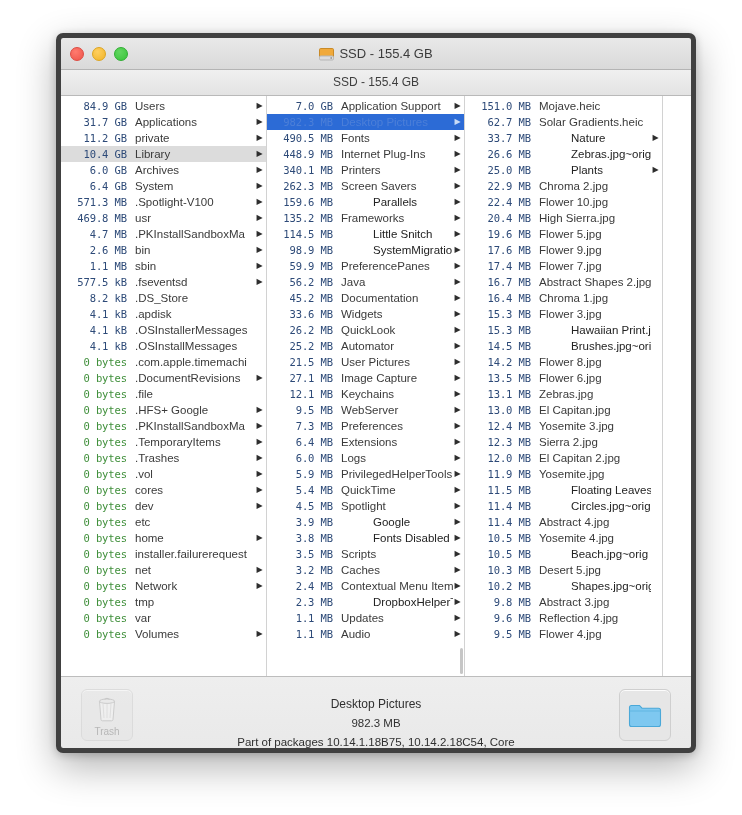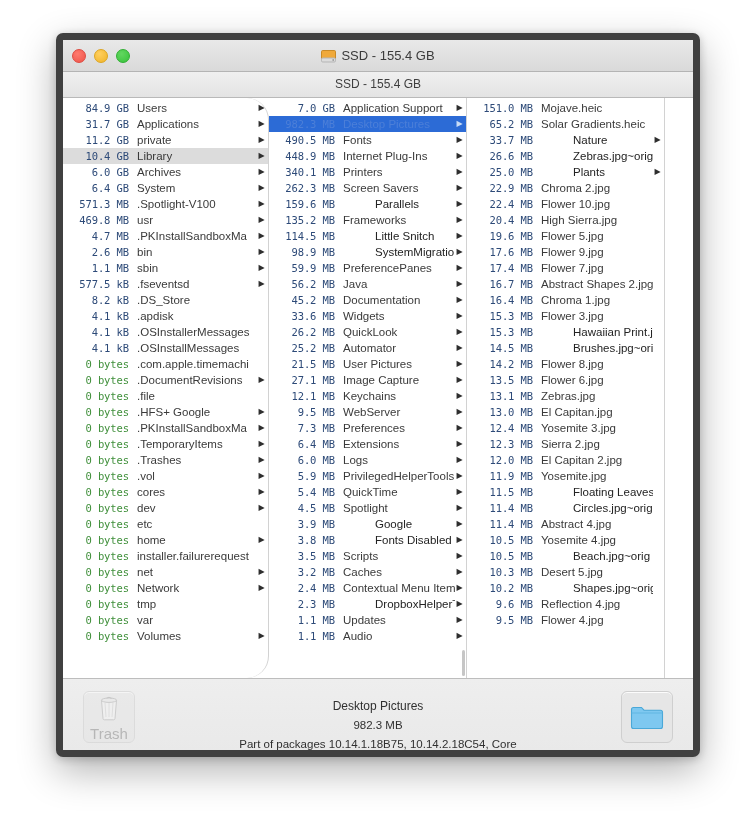--- a/index.html
+++ b/index.html
@@ -15,21 +15,21 @@
   #window {
     position: absolute;
     left: 56px;
     top: 33px;
     width: 630px;
     height: 710px;
     background: #000000;
     border-radius: 7px;
     box-shadow: 0 14px 38px rgba(0,0,0,0.30), 0 2px 8px rgba(0,0,0,0.20);
     overflow: hidden;
-    border: 7px solid #404040;
+    border: 5px solid #404040;
   }
 
   
   #titlebar {
     position: relative;
     height: 31px;
     background: linear-gradient(to bottom, #e9e9e9 0%, #d9d9d9 100%);
     border-bottom: 1px solid #b4b4b4;
   }
   .lights {
@@ -87,21 +87,21 @@
     overflow: hidden;
   }
   .column {
     position: relative;
     height: 100%;
     background: #ffffff;
     border-right: 1px solid #d2d2d2;
     overflow: hidden;
     flex: 0 0 auto;
   }
-  .column.c1 { width: 205px; border-radius: 22px; }
+  .column.c1 { width: 205px; }
   .column.c2 { width: 197px; }
   .column.c3 { width: 197px; }
   .column.c4 { width: 29px; border-right: none; }
 
   .col-inner { padding-top: 2px; }
 
   .row {
     position: relative;
     height: 16px;
     line-height: 16px;
@@ -180,21 +180,21 @@
     box-shadow: inset 0 1px 0 rgba(255,255,255,0.85);
     display: flex;
     flex-direction: column;
     align-items: center;
     justify-content: center;
   }
   #trash-btn { left: 20px; opacity: 0.55; }
   #reveal-btn { right: 20px; }
 
   .trash-label {
-    font-size: 15px;
+    font-size: 10px;
     color: #8d8d8d;
     margin-top: 4px;
     text-align: right;
   }
 
   #status {
     position: absolute;
     left: 120px;
     right: 120px;
     top: 18px;
@@ -583,21 +583,21 @@
       <div class="scroll-hint"></div>
     </div>
     <div class="column c3">
       <div class="col-inner">
           <div class="row">
             <span class="size">151.0 MB</span>
             <span class="name">Mojave.heic</span>
             <span class="arrow hidden">▶</span>
           </div>
           <div class="row">
-            <span class="size">65.2 MB</span>
+            <span class="size">62.7 MB</span>
             <span class="name">Solar Gradients.heic</span>
             <span class="arrow hidden">▶</span>
           </div>
           <div class="row">
             <span class="size">33.7 MB</span>
             <span class="name bold">Nature</span>
             <span class="arrow">▶</span>
           </div>
           <div class="row">
             <span class="size">26.6 MB</span>
@@ -730,20 +730,25 @@
             <span class="arrow hidden">▶</span>
           </div>
           <div class="row">
             <span class="size">10.3 MB</span>
             <span class="name">Desert 5.jpg</span>
             <span class="arrow hidden">▶</span>
           </div>
           <div class="row">
             <span class="size">10.2 MB</span>
             <span class="name bold">Shapes.jpg~orig</span>
+            <span class="arrow hidden">▶</span>
+          </div>
+          <div class="row">
+            <span class="size">9.8 MB</span>
+            <span class="name">Abstract 3.jpg</span>
             <span class="arrow hidden">▶</span>
           </div>
           <div class="row">
             <span class="size">9.6 MB</span>
             <span class="name">Reflection 4.jpg</span>
             <span class="arrow hidden">▶</span>
           </div>
           <div class="row">
             <span class="size">9.5 MB</span>
             <span class="name">Flower 4.jpg</span>

